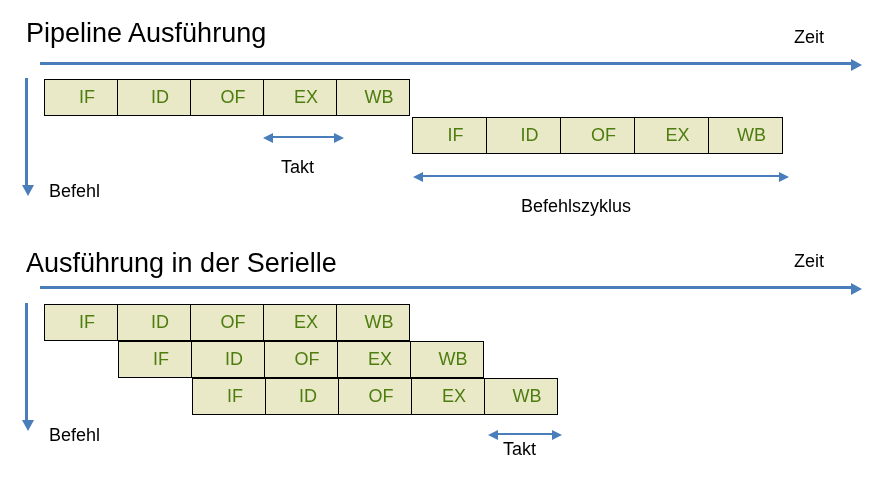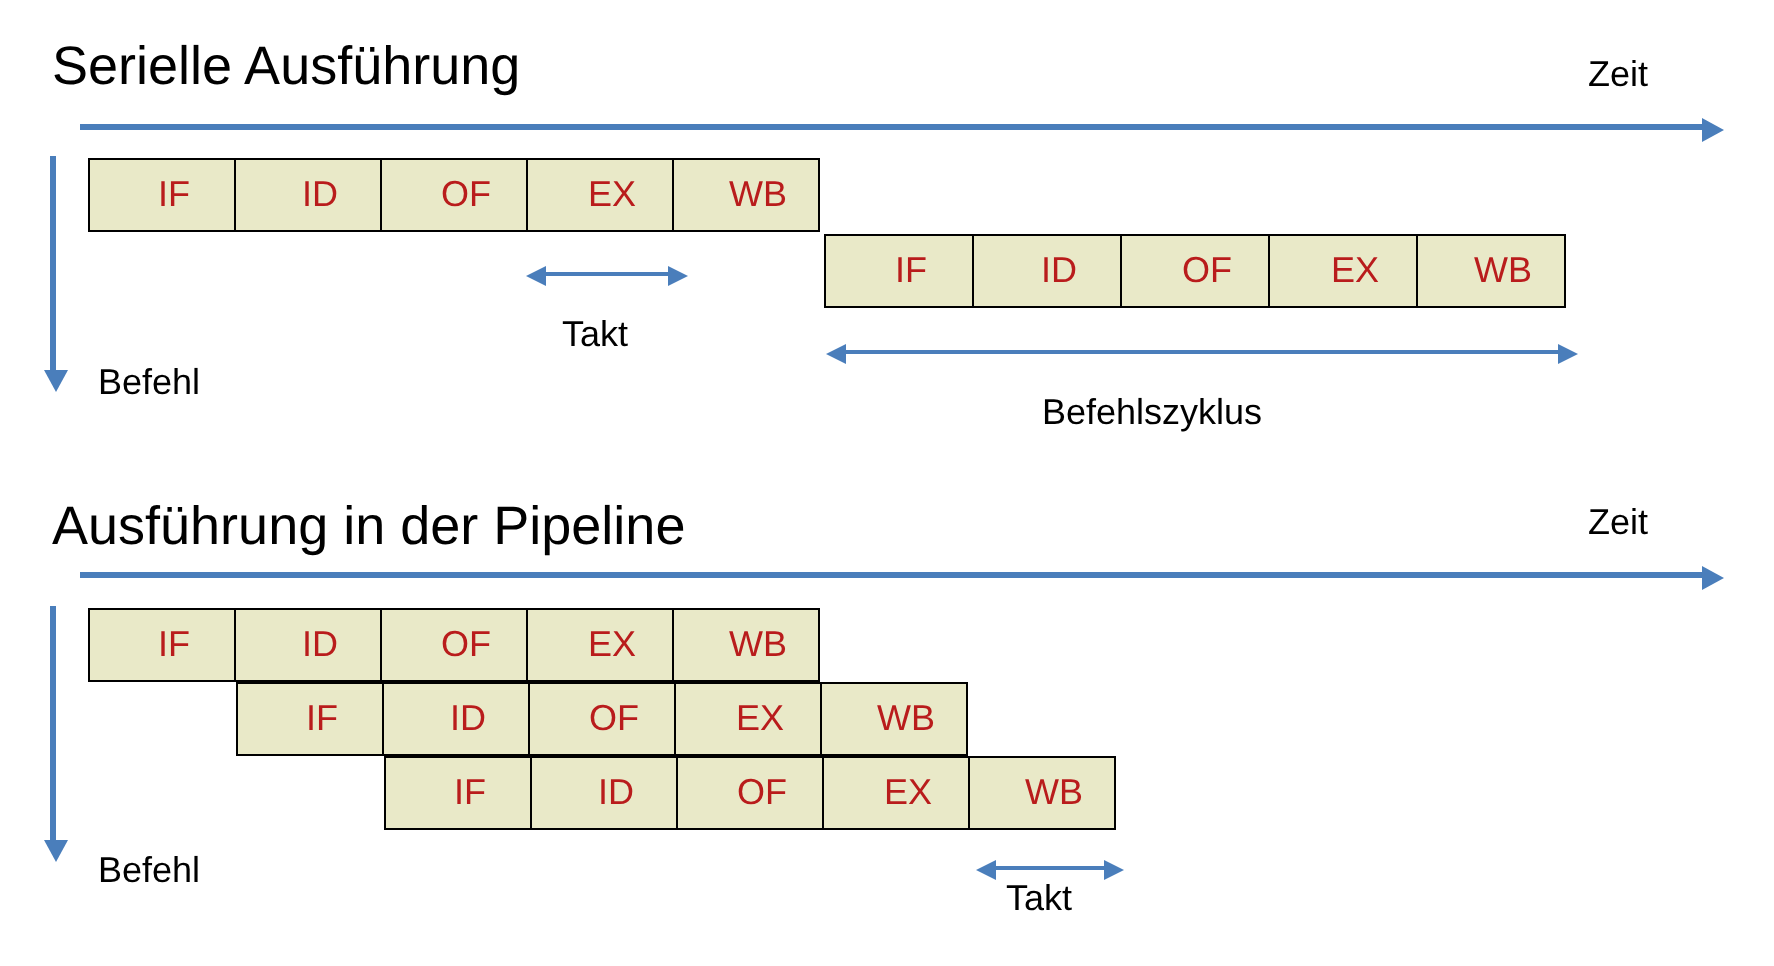--- a/index.html
+++ b/index.html
@@ -87,31 +87,31 @@
   .stage-row { position: absolute; display: flex; }
   .stage {
     box-sizing: border-box;
     background: #e9e9c8;
     border: 1px solid #000000;
     margin-left: -1px;
     font-size: 18px;
     display: flex;
     align-items: center;
     justify-content: center;
-    color: #b91c1c;
+    color: #4d7c0f;
     padding-left: 12px;
   }
   .stage:first-child { margin-left: 0; }
 </style>
 </head>
 <body>
 
 <div class="section">
 
-  <div class="title" style="left:26px; top:20px;">Serielle Ausführung</div>
+  <div class="title" style="left:26px; top:20px;">Pipeline Ausführung</div>
 
   <div class="axis-label" style="left:794px; top:28px;">Zeit</div>
 
   <div class="h-arrow" style="left:40px; top:62px; width:812px;">
     <span class="head-right"></span>
   </div>
 
   <div class="v-arrow" style="left:25px; top:78px; height:108px;">
     <span class="head-down"></span>
   </div>
@@ -142,21 +142,21 @@
 
   <div class="h-arrow thin" style="left:422px; top:175px; width:358px;">
     <span class="head-left"></span>
     <span class="head-right"></span>
   </div>
   <div class="axis-label" style="left:521px; top:197px;text-align:center;">Befehlszyklus</div>
 </div>
 
 <div class="section">
 
-  <div class="title" style="left:26px; top:250px;">Ausführung in der Pipeline</div>
+  <div class="title" style="left:26px; top:250px;">Ausführung in der Serielle</div>
 
   <div class="axis-label" style="left:794px; top:252px;">Zeit</div>
 
   <div class="h-arrow" style="left:40px; top:286px; width:812px;">
     <span class="head-right"></span>
   </div>
 
   <div class="v-arrow" style="left:25px; top:303px; height:118px;">
     <span class="head-down"></span>
   </div>

